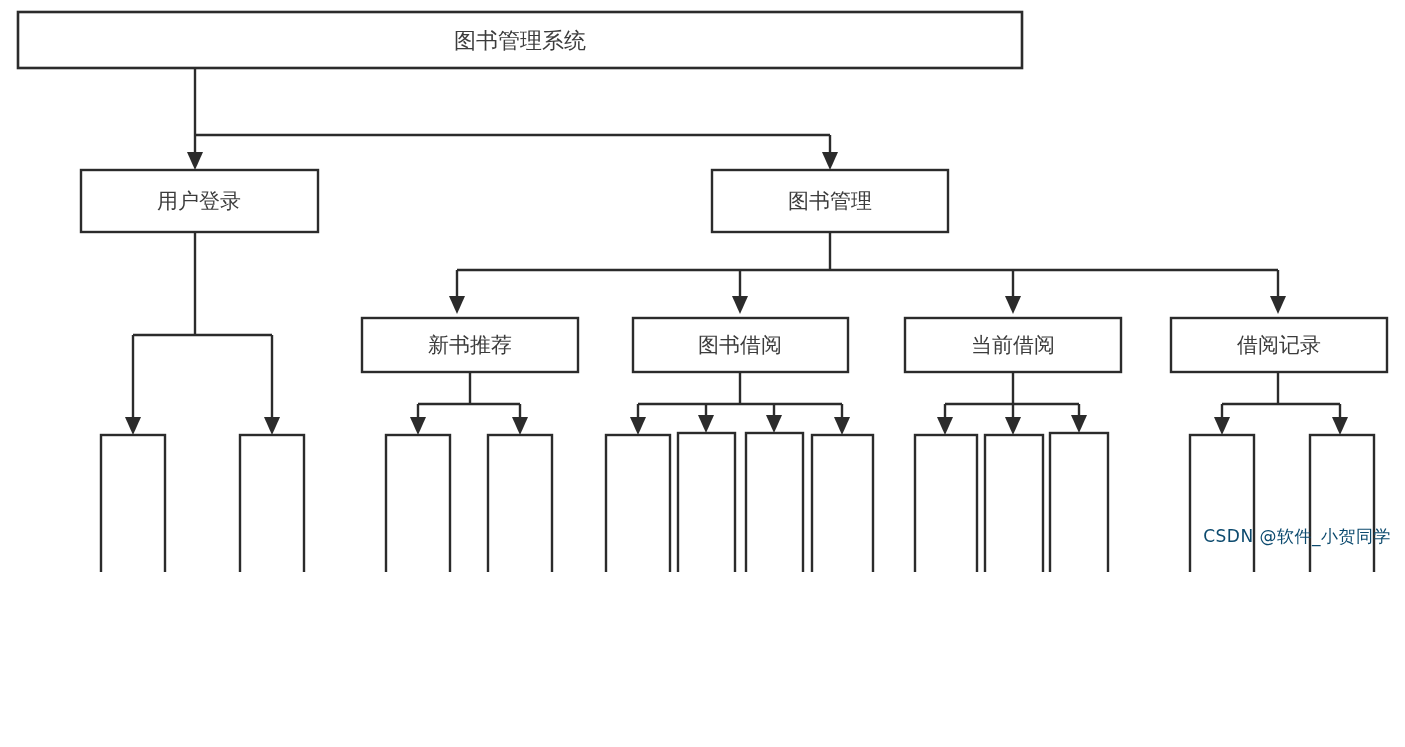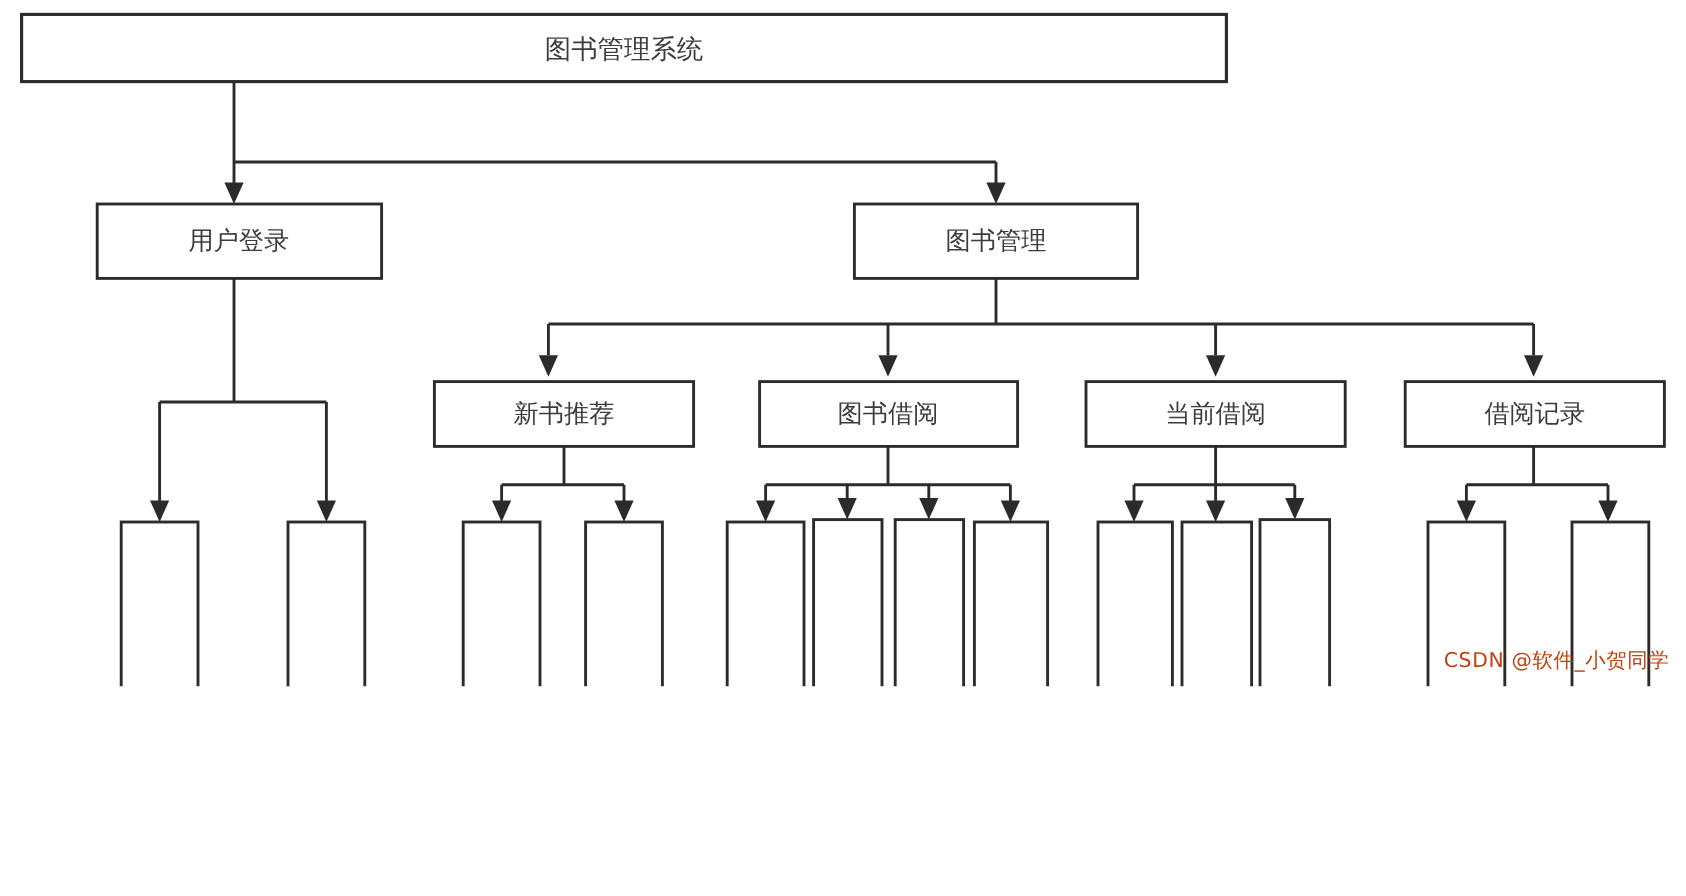--- a/index.html
+++ b/index.html
@@ -67,24 +67,24 @@
     align-items: center;
     justify-content: center;
     text-align: center;
     white-space: nowrap;
     pointer-events: none;
     user-select: none;
   }
   .watermark {
     position: absolute;
     right: 14px;
-    bottom: 10px;
+    bottom: 24px;
     font-family: "DejaVu Sans", "Liberation Sans", sans-serif;
     font-size: 17px;
-    color: #c2410c;
+    color: #0c4a6e;
     letter-spacing: 0.5px;
     user-select: none;
   }
 </style>
 </head>
 <body>
 
 <div id="diagram-root">
 
   <svg class="diagram-canvas" viewBox="0 0 1405 747" xmlns="http://www.w3.org/2000/svg">

